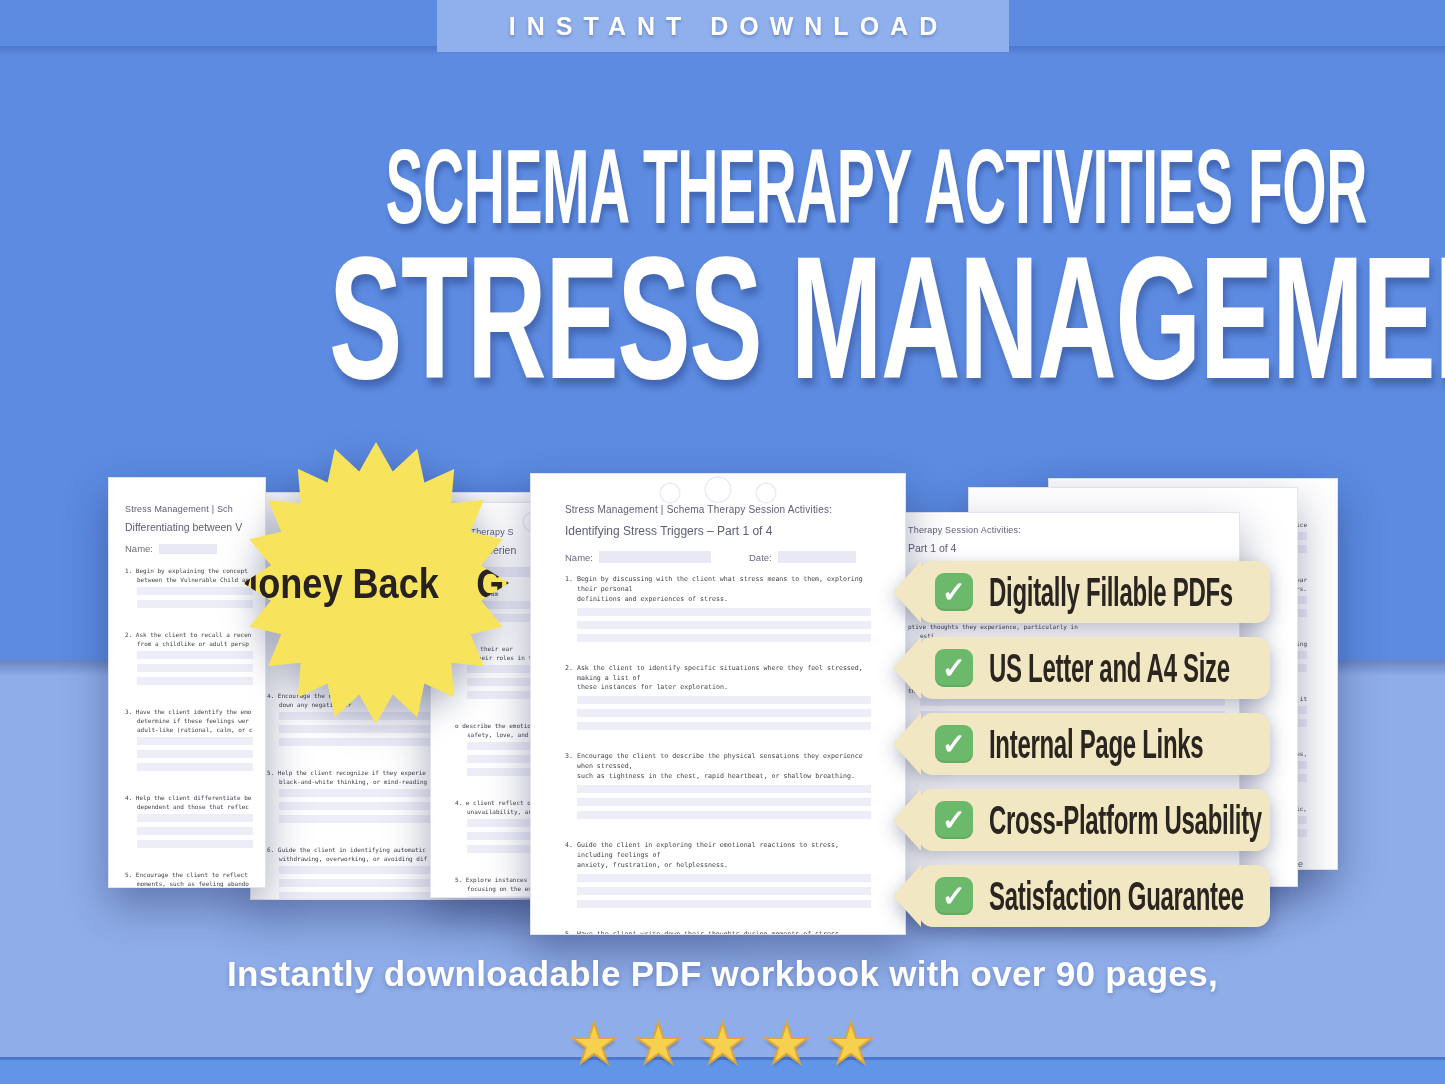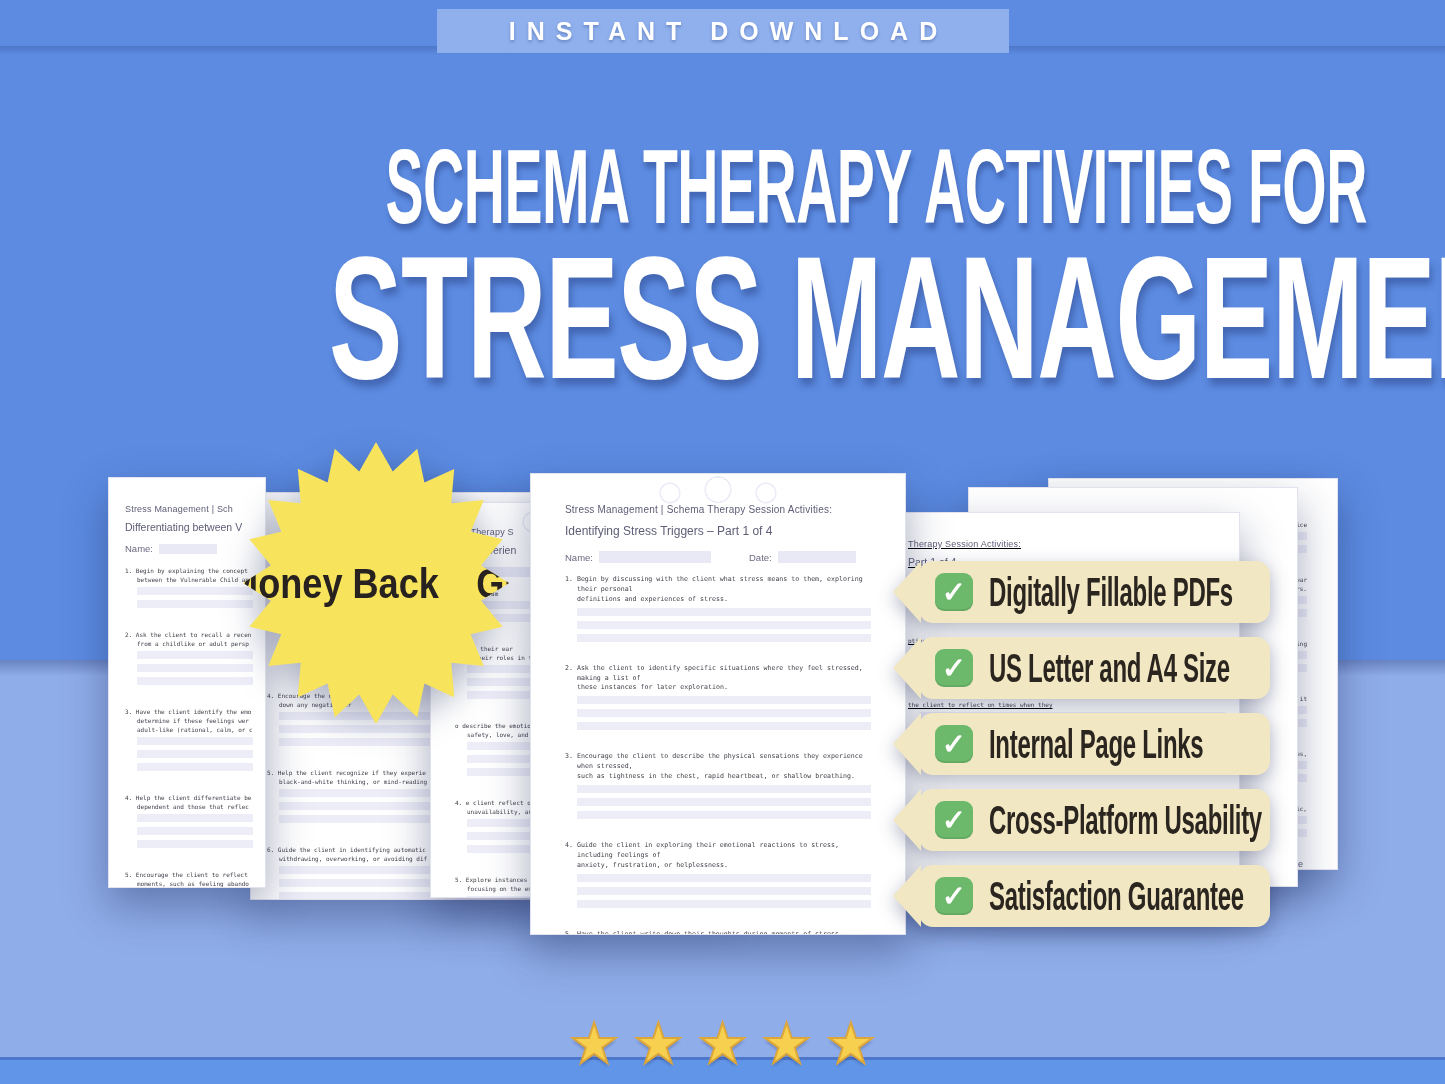--- a/index.html
+++ b/index.html
@@ -10,21 +10,21 @@
   }
   
   .band-bottom { position:absolute; left:0; top:660px; width:100%; height:397px; background:#8fade9; }
   .band-shadow { position:absolute; left:0; top:660px; width:100%; height:16px;
     background:linear-gradient(rgba(25,45,110,.33), rgba(25,45,110,0)); }
   .footer-strip { position:absolute; left:0; top:1057px; width:100%; height:27px;
     background:#6095e7; border-top:3px solid rgba(62,95,180,.55); }
   .top-shadow { position:absolute; left:0; top:46px; width:100%; height:9px;
     background:linear-gradient(rgba(28,48,110,.22), rgba(28,48,110,0)); }
   
-  .banner { position:absolute; left:437px; top:9px; width:572px; height:44px;
+  .banner { position:absolute; left:437px; top:0; width:572px; height:52px;
     background:#8fb0ec; display:flex; align-items:center; justify-content:center; z-index:3; }
   .banner-label { color:#fff; font-weight:bold; font-size:25px; letter-spacing:11px;
     text-shadow:0 2px 3px rgba(40,60,130,.35); padding-left:11px; }
   
   .kicker { position:absolute; top:136px; left:0; width:100%; text-align:center; z-index:3; }
   .kicker > span { display:inline-block; white-space:nowrap; font-weight:bold; font-size:102px;
     line-height:1; color:#fff; transform:scale(.56,1.04); letter-spacing:-1px;
     text-shadow:3px 5px 7px rgba(33,53,115,.4); }
   .main-title { position:absolute; top:234px; left:0; width:100%; text-align:center; z-index:3; }
   .main-title > span { display:inline-block; white-space:nowrap; font-weight:bold; font-size:168px;
@@ -58,21 +58,21 @@
   #pageA { left:108px; top:477px; width:158px; height:411px; z-index:3; }
   #pageA .page-inner { padding:26px 12px 16px 16px; }
   #pageB { left:250px; top:492px; width:296px; height:408px; z-index:1; }
   #pageB .page-inner { padding:26px 14px 16px 16px; }
   #pageB .ws-items-late { margin-top:172px; }
   #pageC { left:430px; top:502px; width:302px; height:396px; z-index:2; }
   #pageC .page-inner { padding:24px 14px 14px 24px; }
   #pageD { left:530px; top:473px; width:376px; height:462px; z-index:5; }
   #pageD .page-inner { padding:30px 34px 18px 34px; }
   #pageE { left:895px; top:512px; width:345px; height:393px; z-index:4; }
-  #pageE .page-inner { padding:26px 14px 14px 12px;text-decoration:underline; }
+  #pageE .page-inner { padding:12px 14px 14px 12px; }
   #pageE .ws-frag-gap { margin-top:58px; }
   #pageF { left:968px; top:487px; width:330px; height:400px; z-index:2; }
   #pageF .page-inner { padding:26px 14px 14px 62px; }
   #pageG { left:1048px; top:478px; width:290px; height:392px; z-index:1; }
   #pageG .page-inner { padding:24px 30px 14px 14px; }
   #pageG .ws-header1 { text-align:right; padding-right:26px; }
   #pageG .ws-item-text { text-align:right; padding-left:0; text-indent:0; }
   #pageG .ws-lines { margin-left:0; }
   #pageG .ws-back { font-size:9px; }
   
@@ -380,16 +380,17 @@
   </div>
   <div class="tag" style="top:865px">
     <div class="tag-tip"></div>
     <div class="tag-body">
       <span class="checkbox">✓</span>
       <span class="tag-label">Satisfaction Guarantee</span>
     </div>
   </div>
 
   <div class="caption">
+    <div>Instantly downloadable PDF workbook with over 90 pages,</div>
   </div>
   <div class="stars"><span class="star">★</span><span class="star">★</span><span class="star">★</span><span class="star">★</span><span class="star">★</span></div>
 
 </div>
 
 </body></html>

